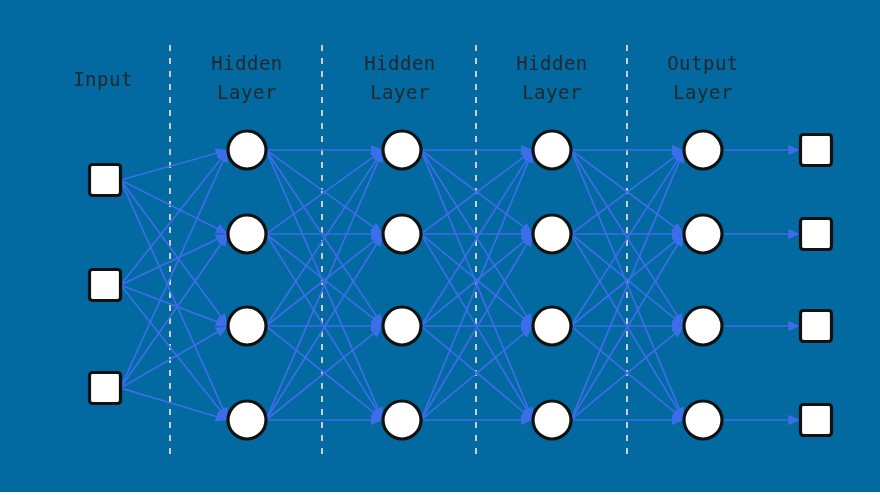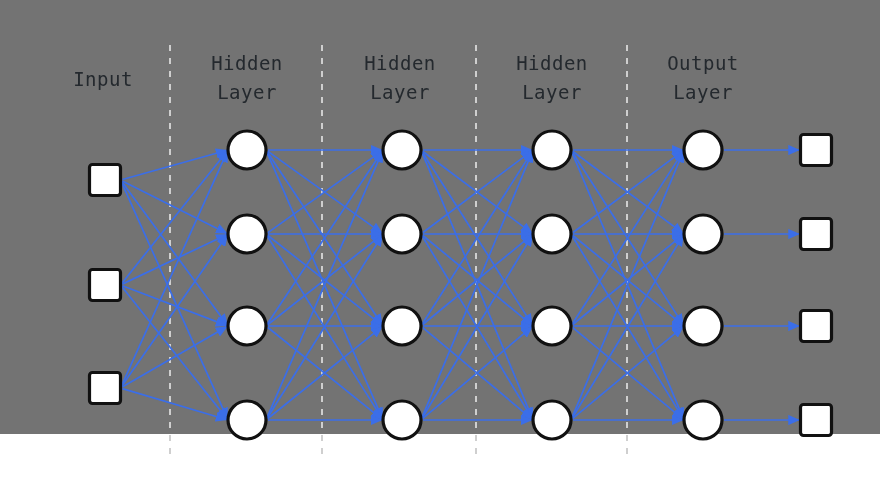--- a/index.html
+++ b/index.html
@@ -10,22 +10,22 @@
   }
   body {
     width: 880px;
     height: 495px;
     overflow: hidden;
     font-family: "DejaVu Sans Mono", "Liberation Mono", monospace;
   }
   #diagram-root {
     position: relative;
     width: 880px;
-    height: 434px;
-    background: #737373;
+    height: 492px;
+    background: #0369a1;
   }
   svg#nn-svg {
     display: block;
     width: 880px;
     height: 495px;
   }
   .layer-label {
     font-family: "DejaVu Sans Mono", "Liberation Mono", monospace;
     font-size: 19px;
     fill: #24292e;

